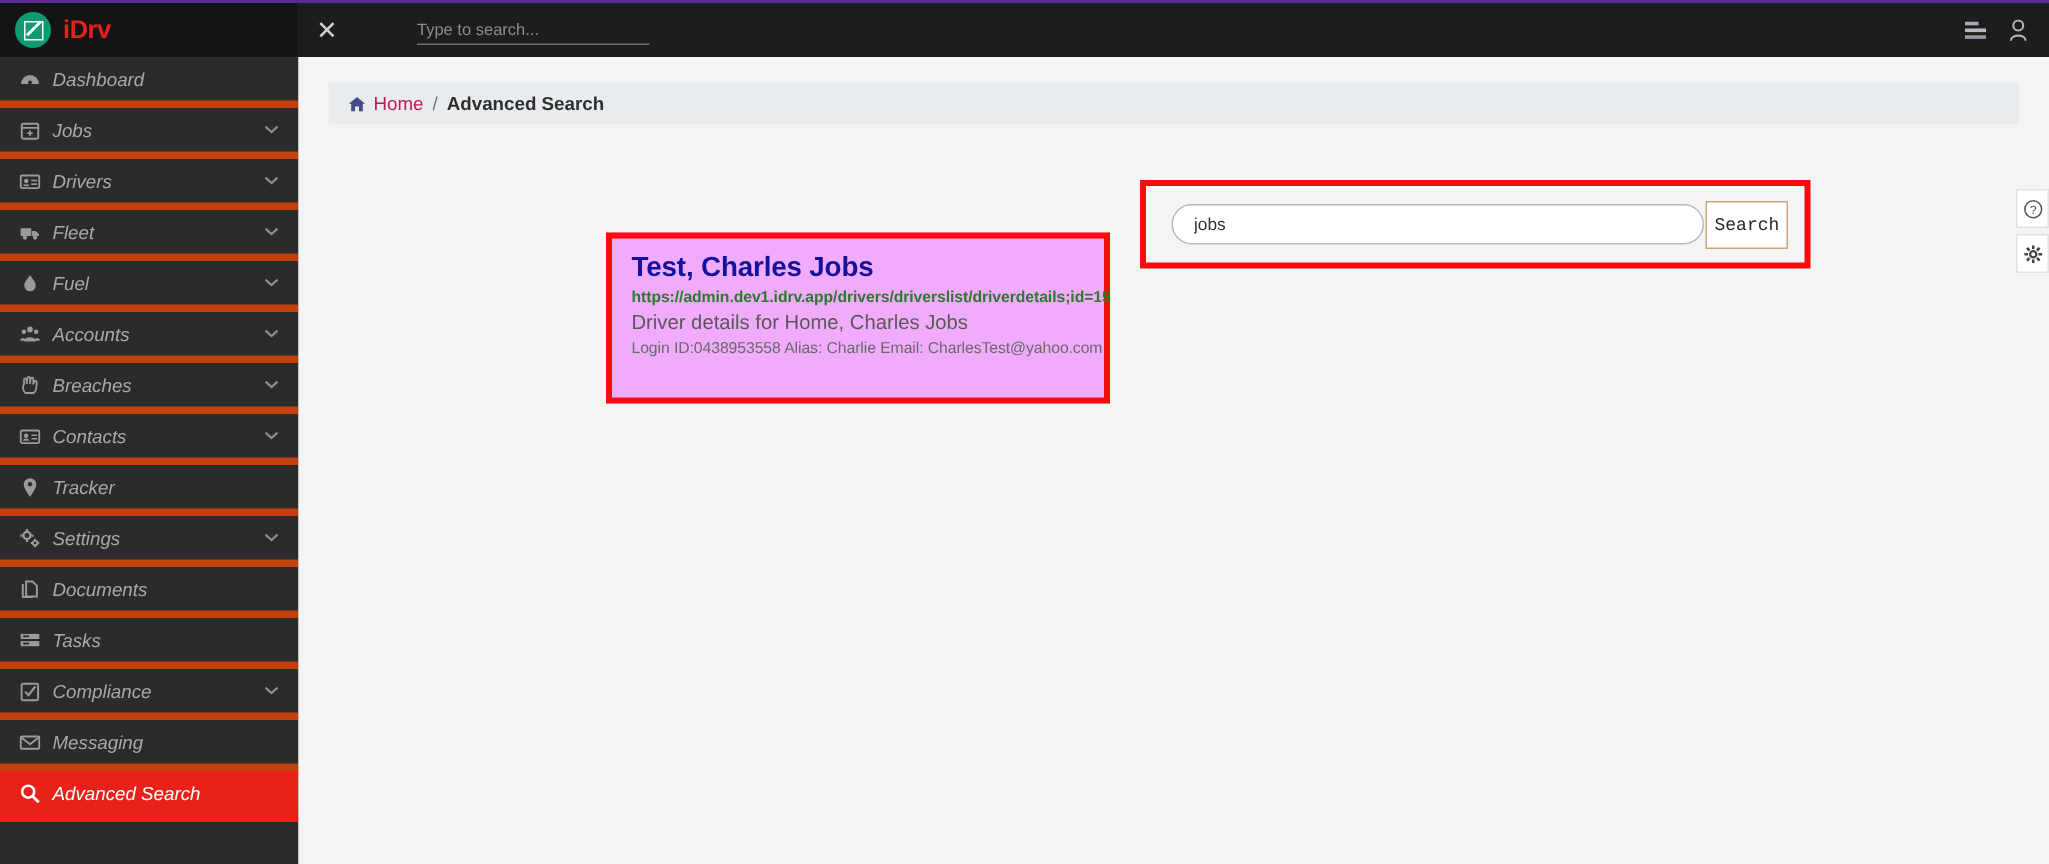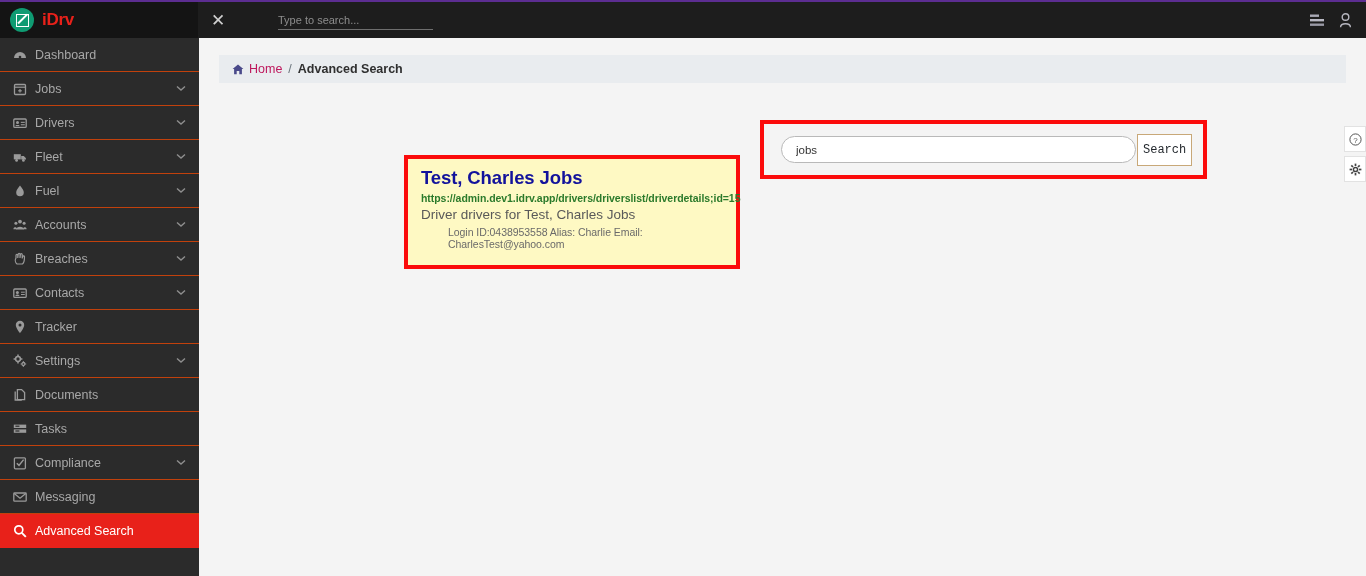--- a/index.html
+++ b/index.html
@@ -92,25 +92,26 @@
   .sidebar {
     position: absolute; top: 38px; left: 0;
     width: 199px; height: 538px;
     background: #2b2b2b;
     overflow: hidden;
   }
   .nav-item {
     height: 34px;
     display: flex; align-items: center;
     padding: 0 12px 0 13px;
-    border-bottom: 1px solid #c2410c;
+    border-bottom: 5px solid #c2410c;
     color: #a8a8a8;
     font-size: 12.5px;
     cursor: pointer;
     position: relative;
+    font-style: italic;
   }
   .nav-item .ico {
     width: 20px; flex: none;
     display: flex; align-items: center;
     color: #9a9a9a;
   }
   .nav-item .lbl { flex: 1; padding-left: 2px; }
   .nav-item .chev {
     flex: none; width: 12px; height: 12px;
     display: flex; align-items: center; justify-content: center;
@@ -175,21 +176,21 @@
     font-family: Liberation Mono, monospace;
     cursor: pointer;
     line-height: 1;
   }
 
   
   .result-annot {
     position: absolute; left: 205px; top: 117px;
     width: 336px; height: 114px;
     border: 4px solid #fb0b0b;
-    background: #fef9c3;
+    background: #f0abfc;
     padding: 7px 0 0 13px;
   }
   .res-title {
     color: #12129c;
     font-size: 18.5px;
     font-weight: bold;
     line-height: 1.25;
     cursor: pointer;
     letter-spacing: -0.1px;
   }
@@ -204,21 +205,20 @@
   .res-snippet {
     color: #595959;
     font-size: 13.5px;
     margin-top: 3px;
   }
   .res-meta {
     color: #6a6a6a;
     font-size: 10.5px;
     margin-top: 4px;
     letter-spacing: -0.05px;
-    margin-left: 27px;
   }
 
   
   .float-btns {
     position: absolute; right: 0; top: 88px;
     width: 22px;
   }
   .float-btn {
     width: 22px; height: 26px;
     background: #ffffff;
@@ -493,21 +493,21 @@
     <div class="search-panel">
       <div class="search-row">
         <input class="search-input" value="jobs" style="">
         <button class="search-btn">Search</button>
       </div>
     </div>
 
     <div class="result-annot">
       <div class="res-title">Test, Charles Jobs</div>
       <div class="res-url">https://admin.dev1.idrv.app/drivers/driverslist/driverdetails;id=15</div>
-      <div class="res-snippet">Driver drivers for Test, Charles Jobs</div>
+      <div class="res-snippet">Driver details for Home, Charles Jobs</div>
       <div class="res-meta">Login ID:0438953558 Alias: Charlie Email: CharlesTest@yahoo.com</div>
     </div>
 
     <div class="float-btns">
       <div class="float-btn">
         <svg width="13" height="13" viewBox="0 0 13 13">
           <circle cx="6.5" cy="6.5" r="5.6" fill="none" stroke="#555" stroke-width="1"></circle>
           <text x="6.5" y="9.5" font-size="8" text-anchor="middle" fill="#555" font-family="Liberation Sans, sans-serif">?</text>
         </svg>
       </div>

